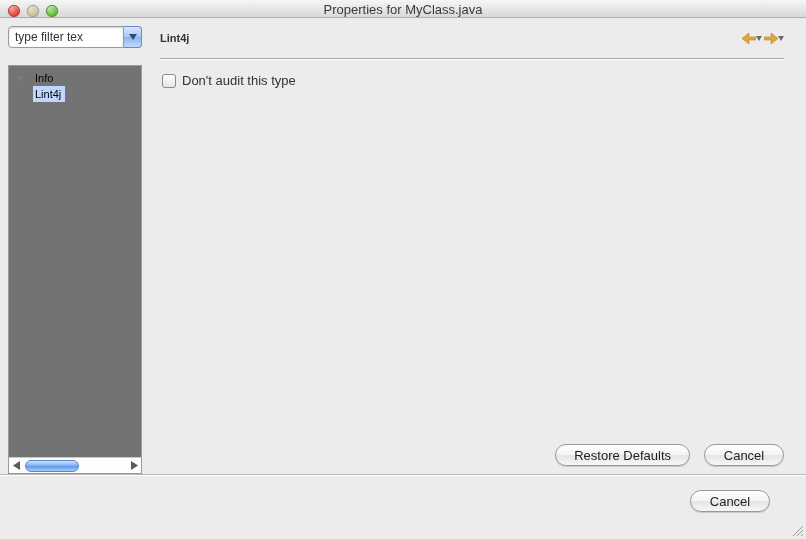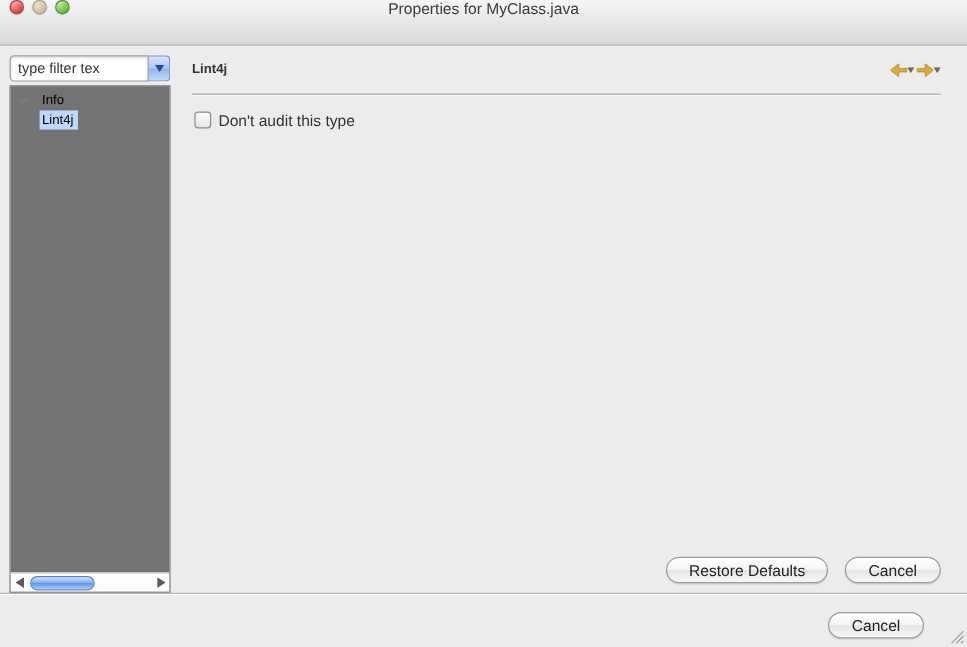--- a/index.html
+++ b/index.html
@@ -6,25 +6,25 @@
   body {
     font-family: "Lucida Grande", "Helvetica Neue", Arial, sans-serif;
     font-size: 11px;
     background: #ececec;
     width: 806px;
     height: 539px;
     overflow: hidden;
     position: relative;
   }
   .titlebar {
-    height: 38px;
+    height: 18px;
     background: linear-gradient(to bottom, #f6f6f6 0%, #d8d8d8 100%);
     border-bottom: 1px solid #b0b0b0;
     display: flex;
-    align-items: flex-start;
+    align-items: flex-end;
     position: relative;
   }
   .traffic-lights {
     display: flex;
     gap: 7px;
     padding-left: 8px;
     align-items: center;
   }
   .traffic-light {
     width: 12px; height: 12px;
@@ -48,21 +48,21 @@
     padding: 8px 8px 0 8px;
     gap: 8px;
   }
   .left-pane {
     width: 134px;
     display: flex;
     flex-direction: column;
   }
   .filter-row {
     display: flex;
-    margin-bottom: 3px;
+    margin-bottom: 17px;
   }
   .filter-input {
     flex: 1;
     height: 22px;
     border: 1px solid #9a9a9a;
     border-radius: 4px 0 0 4px;
     padding: 0 6px;
     font-size: 12px;
     background: #fff;
     box-shadow: inset 0 1px 2px rgba(0,0,0,0.18);
@@ -188,21 +188,21 @@
   }
   .nav-arrow svg { display:block; }
   .rp-divider {
     height: 1px;
     background: #a9a9a9;
     box-shadow: 0 1px 0 #fafafa;
     margin: 10px 0 14px 0;
   }
   .checkbox-row {
     display: flex;
-    align-items: flex-start;
+    align-items: flex-end;
     gap: 6px;
     padding-left: 2px;
   }
   .chk {
     width: 14px; height: 14px;
     border: 1px solid #8a8a8a;
     border-radius: 3px;
     background: linear-gradient(to bottom, #fdfdfd, #e6e6e6);
     box-shadow: inset 0 1px 0 #fff;
     cursor: pointer;

